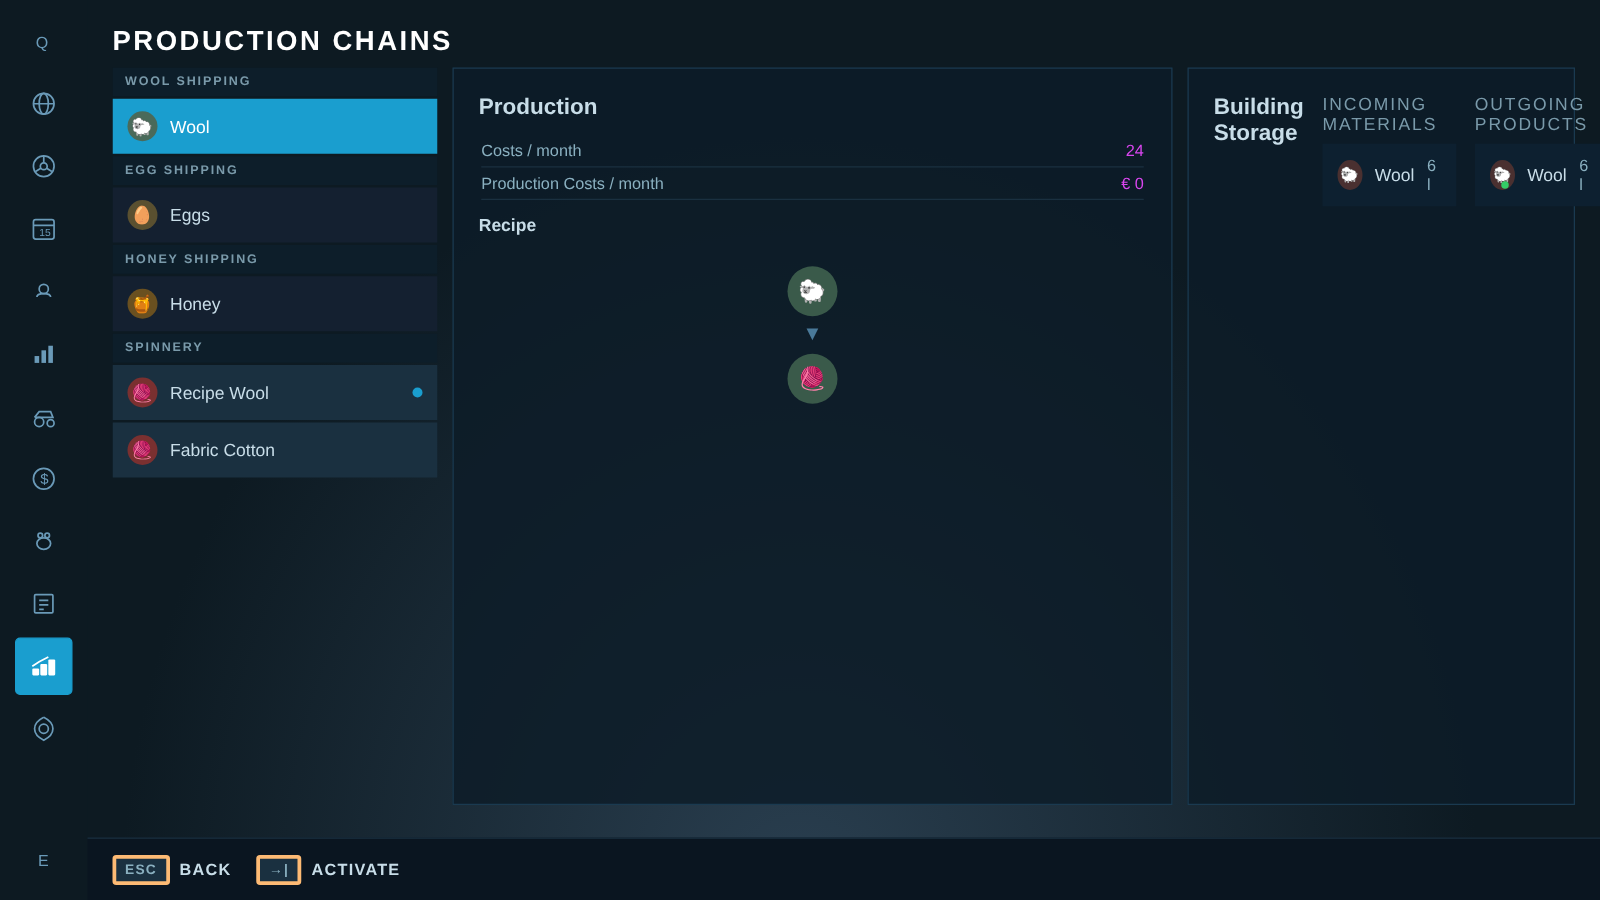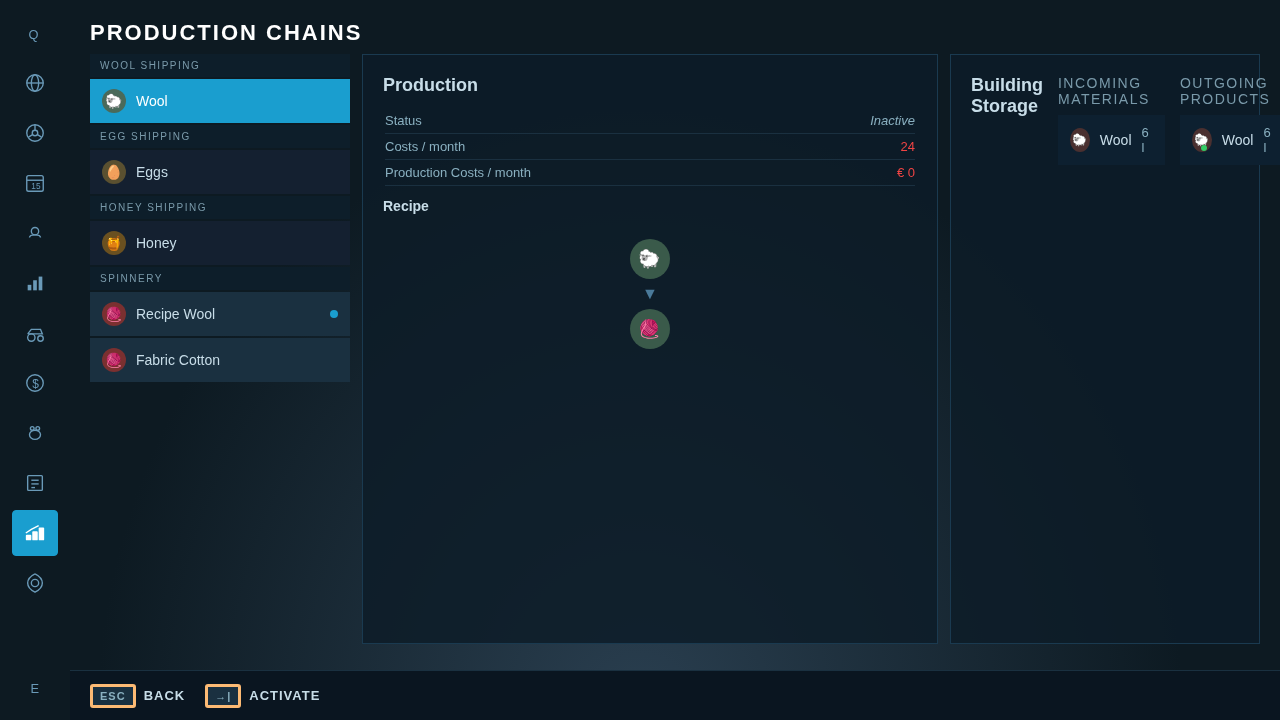--- a/index.html
+++ b/index.html
@@ -94,21 +94,21 @@
       flex-shrink: 0;
       display: flex;
       flex-direction: column;
       gap: 2px;
       overflow-y: auto;
     }
 
     .section-header {
       padding: 6px 10px;
       font-size: 10px;
-      font-weight: 400;
+      font-weight: 700;
       letter-spacing: 1.5px;
       color: #7a9aaa;
       text-transform: uppercase;
       background: #0d1e2a;
     }
 
     .list-item {
       display: flex;
       align-items: center;
       gap: 10px;
@@ -183,21 +183,21 @@
 
     .stat-row {
       display: flex;
       justify-content: space-between;
       padding: 5px 0;
       font-size: 13px;
       border-bottom: 1px solid #1a3040;
     }
 
     .stat-label { color: #8ab0c0; }
-    .stat-value { color: #ef4444; }
+    .stat-value { color: #d946ef; }
     .stat-value.inactive { color: #8ab0c0; font-style: italic; }
 
     .recipe-section {
       margin-top: 10px;
     }
 
     .recipe-title {
       font-size: 14px;
       font-weight: 600;
       color: #c8dde8;
@@ -475,24 +475,20 @@
         <div class="item-icon fabric-cotton">🧶</div>
         <span class="item-label">Fabric Cotton</span>
       </div>
     </div>
 
     <div class="production-panel">
       <div>
         <div class="panel-title">Production</div>
         <table class="stats-table">
           <tbody>
-              <tr class="stat-row">
-            <td class="stat-label">Status</td>
-            <td class="stat-value inactive">Inactive</td>
-          </tr>
           <tr class="stat-row">
             <td class="stat-label">Costs / month</td>
             <td class="stat-value">24</td>
           </tr>
           <tr class="stat-row">
             <td class="stat-label">Production Costs / month</td>
             <td class="stat-value">€ 0</td>
           </tr>
         </tbody>
           </table>

